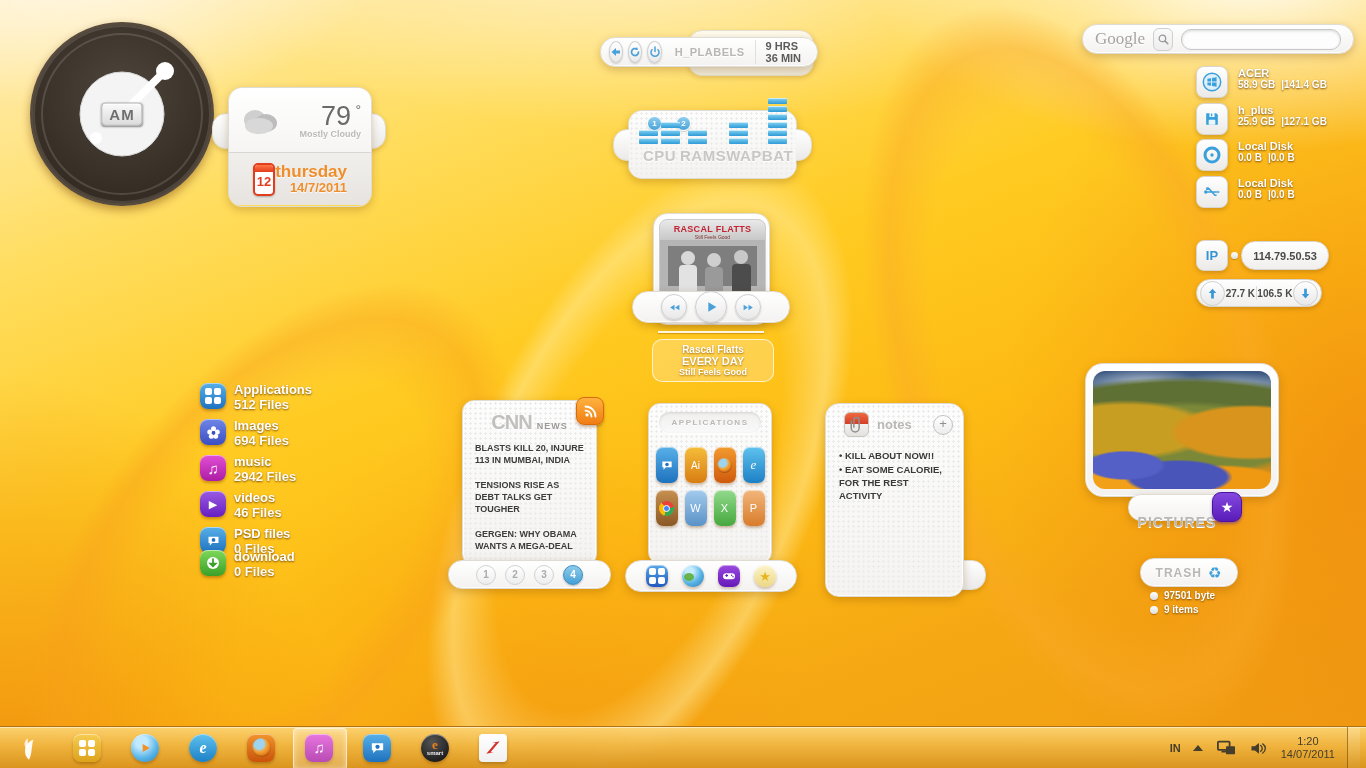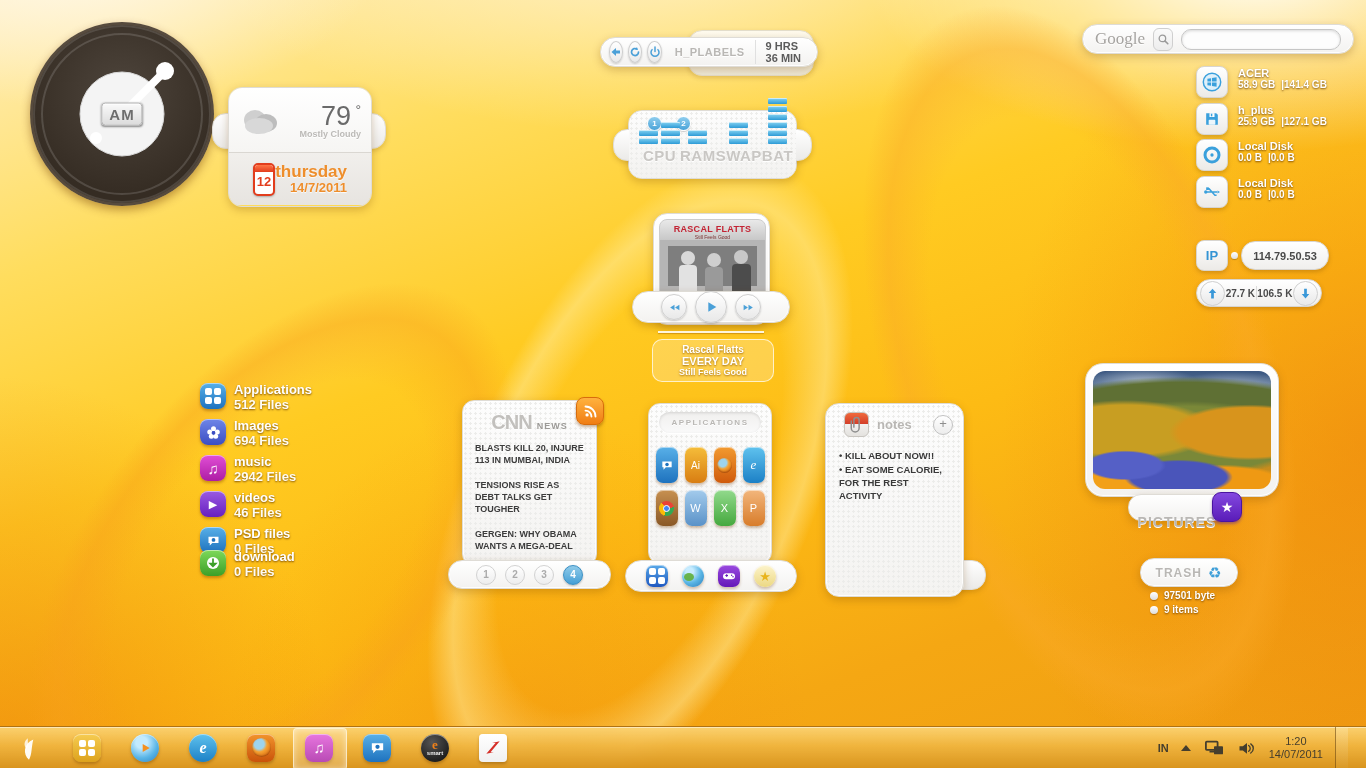--- a/index.html
+++ b/index.html
@@ -248,21 +248,21 @@
   .t-ff{background:linear-gradient(#f2942c,#c9530a);}
   .t-ff .ff-ball{width:19px;height:19px;}
   .t-music{background:linear-gradient(#e14fd6,#a518a0);font-size:15px;}
   .active-cell{position:absolute;left:-11px;top:-5px;width:52px;height:40px;border-radius:4px;
     background:rgba(255,255,255,.22);border:1px solid rgba(255,252,240,.7);box-shadow:inset 0 0 6px rgba(255,255,255,.5);}
   .t-chat{background:linear-gradient(#58b0e8,#1e72be);}
   .t-smart{background:radial-gradient(circle at 40% 30%, #555, #1e1e1e 75%);border-radius:50%;flex-direction:column;color:#f08018;}
   .t-smart .sm-e{font-family:"Liberation Serif",serif;font-size:13px;line-height:11px;font-weight:bold;}
   .t-smart .sm-t{font-size:6px;color:#eee;font-weight:bold;}
   .t-red{background:linear-gradient(#ffffff,#f0f0f0);border-radius:4px;}
-  #tray{margin-left:auto;display:flex;align-items:center;gap:12px;padding-right:18px;}
+  #tray{margin-left:auto;display:flex;align-items:center;gap:12px;padding-right:6px;}
   #tray .lang{font-size:11px;color:#453e2d;font-weight:bold;cursor:pointer;}
   .tray-arrow{width:0;height:0;border-left:5px solid transparent;border-right:5px solid transparent;border-bottom:6px solid #453e2d;cursor:pointer;}
   #tray-clock{text-align:center;color:#453e2d;font-size:11px;line-height:13px;cursor:pointer;}
   #show-desktop{width:12px;height:41px;border-left:1px solid rgba(110,70,10,.6);background:linear-gradient(180deg,rgba(255,235,180,.4),rgba(220,160,50,.4));cursor:pointer;}
 </style>
 </head>
 <body>
 
 <div id="desktop">
   <div class="petal p1"></div>

